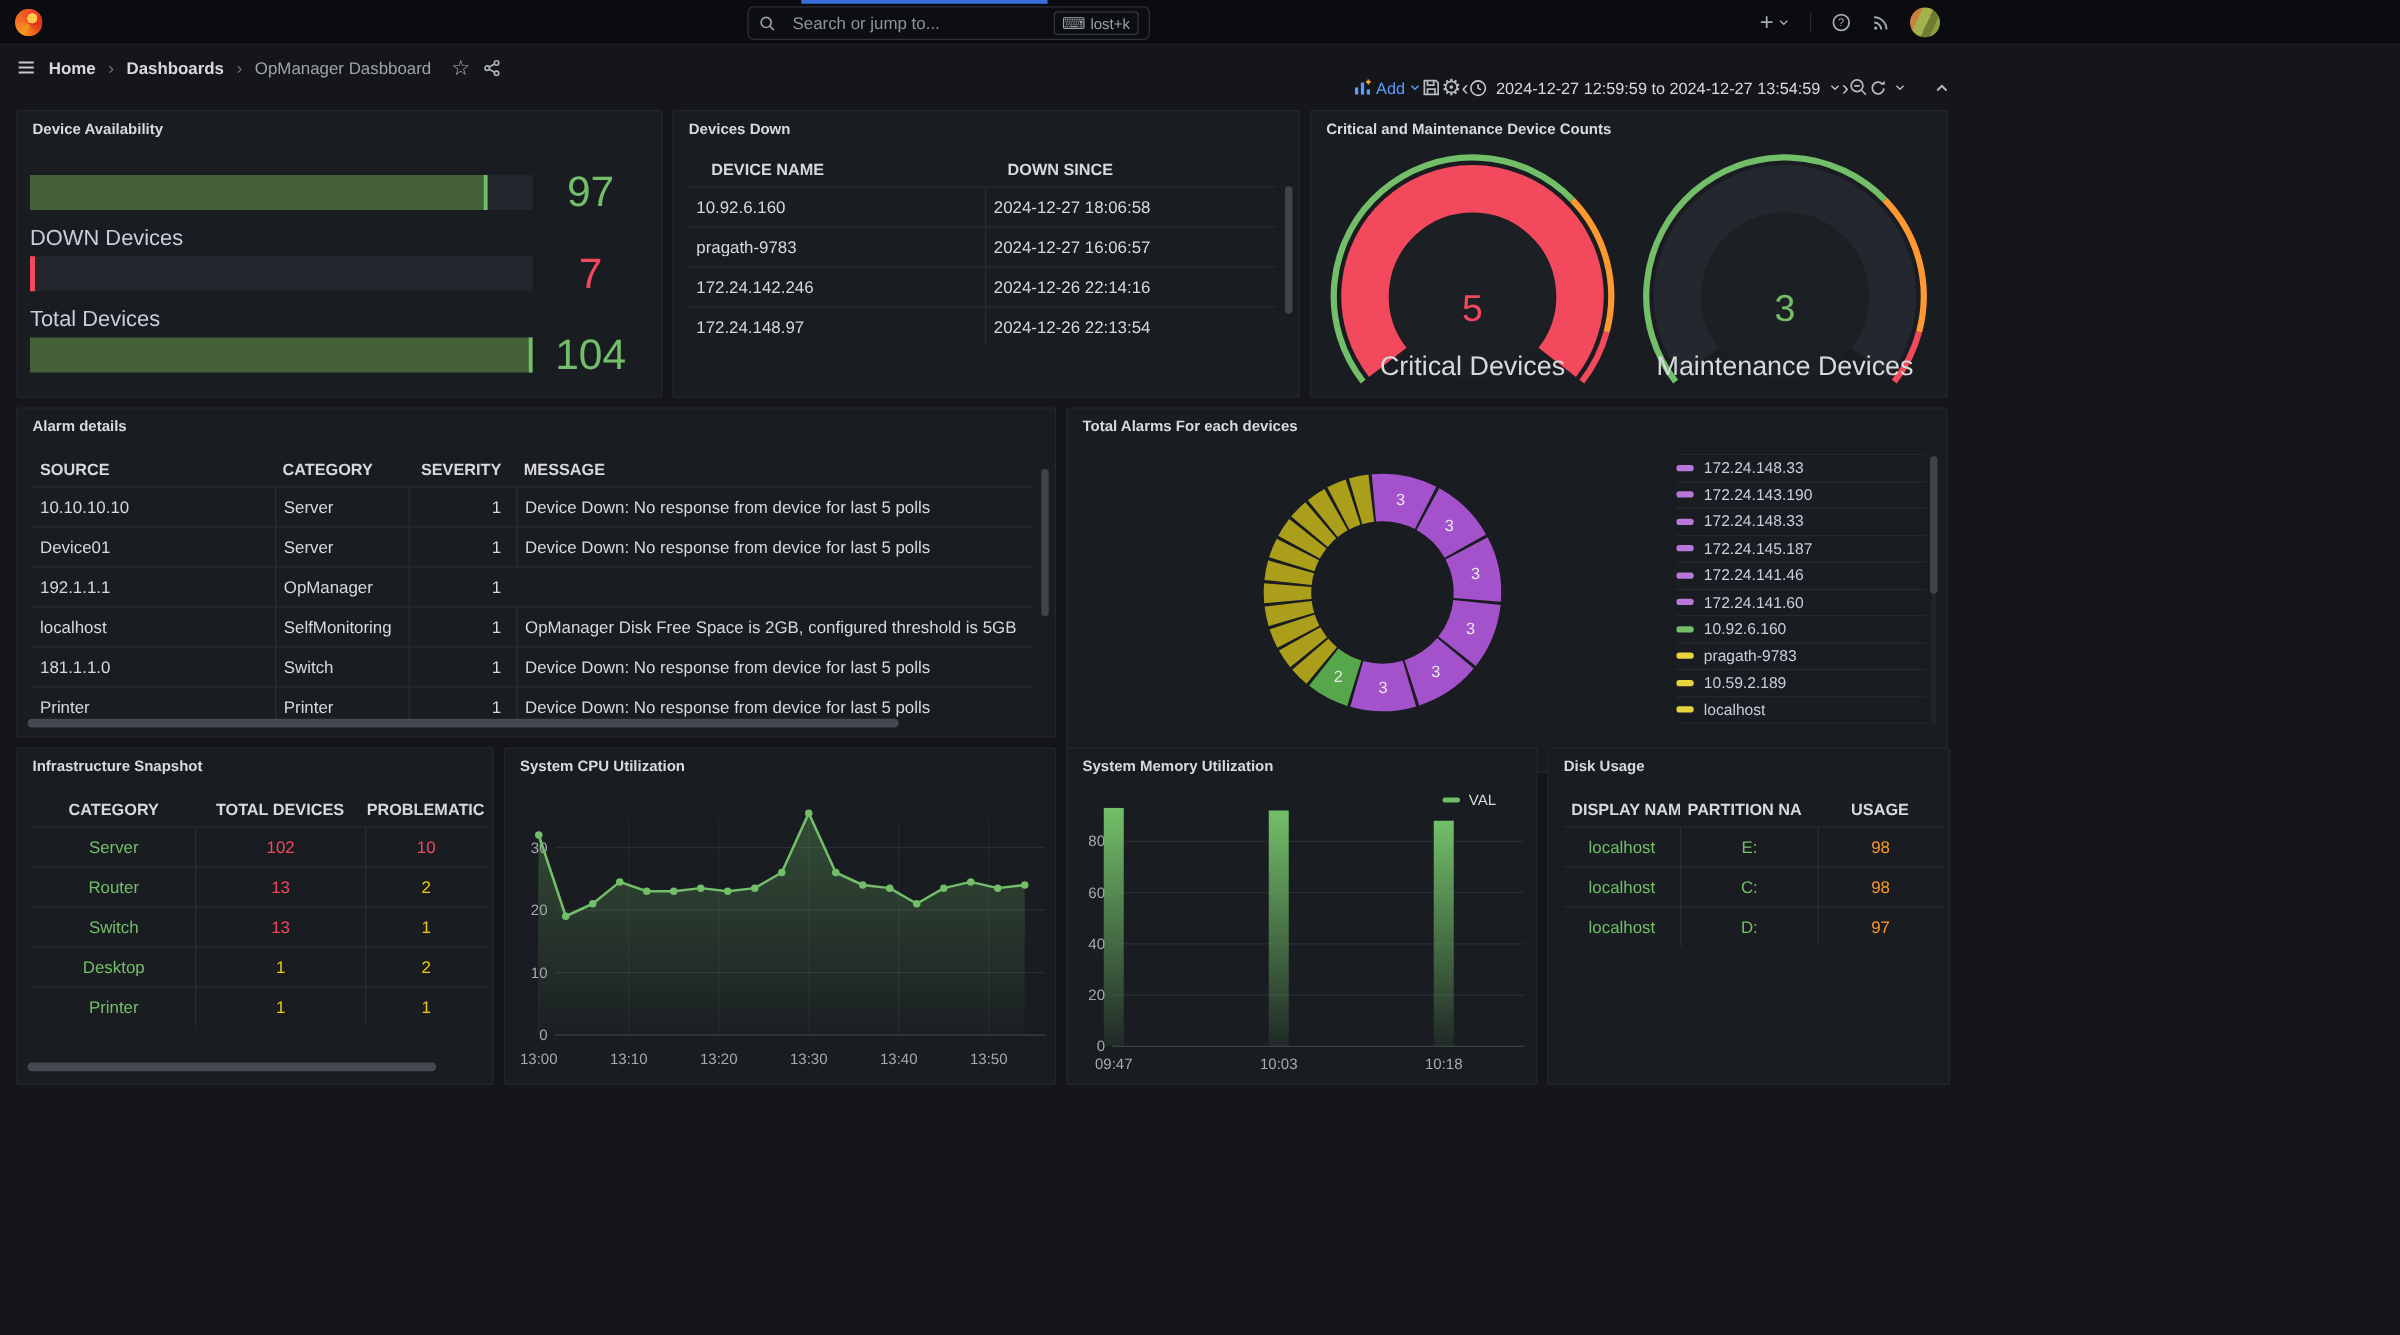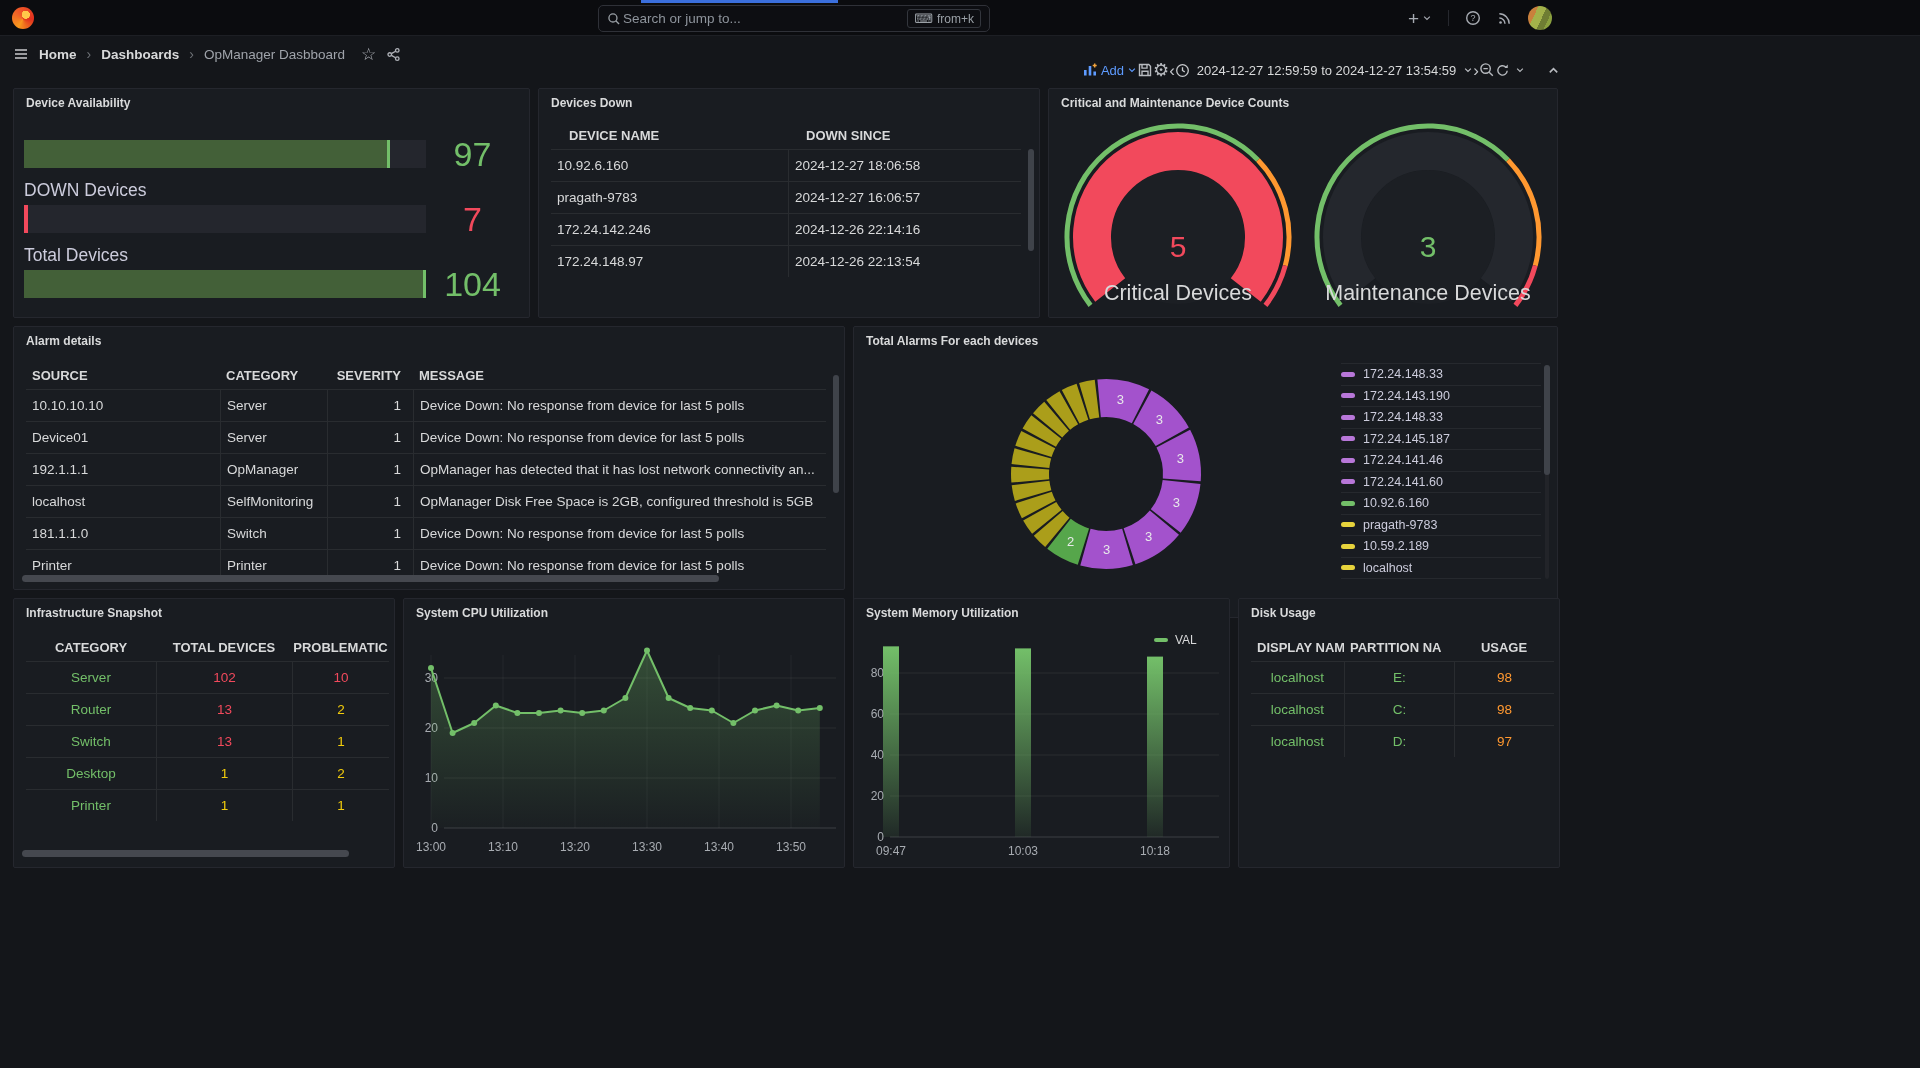--- a/index.html
+++ b/index.html
@@ -6,22 +6,22 @@
   html,body { background:#0b0c0f; }
   body { font-family:"Liberation Sans", sans-serif; }
   .screen { position:relative; width:1920px; height:1068px; background:#14161a; overflow:hidden; }
 
   
   .topnav { position:absolute; left:0; top:0; width:1920px; height:36px; background:#0b0c0f; border-bottom:1px solid #1d1f24; z-index:5; }
   .logo { position:absolute; left:12px; top:7px; width:22px; height:22px; border-radius:50%;
           background: radial-gradient(circle at 63% 35%, #ffc84a 0 20%, rgba(0,0,0,0) 21%),
                       conic-gradient(from 210deg at 50% 55%, #f8981d, #f05a28, #e1301e, #f8981d); cursor:pointer; }
   .bluebar { position:absolute; left:641px; top:0; width:197px; height:3px; background:#3b6fdd; }
-  .search { position:absolute; left:598px; top:5px; width:392px; height:27px; background:#0d0e12;
-            border:1px solid #2f3138; border-radius:5px; display:flex; align-items:center; padding:11px 8px; gap:2px; }
+  .search { position:absolute; left:598px; top:5px; width:322px; height:27px; background:#0d0e12;
+            border:1px solid #2f3138; border-radius:5px; display:flex; align-items:center; padding:11px 8px; gap:13px; }
   .search input { flex:1; background:transparent; border:0; outline:none; color:#c7c9cc; font-size:13.5px; font-family:inherit; }
   .search input::placeholder { color:#8e949c; }
   .kbd { display:flex; align-items:center; gap:4px; border:1px solid #33363d; border-radius:3px; padding:1px 6px; color:#9aa0a6; font-size:12px; }
   .tn-right { position:absolute; right:368px; top:0; height:36px; display:flex; align-items:center; gap:16px; color:#a6aab1; }
   .icnbtn { display:flex; align-items:center; gap:3px; cursor:pointer; color:#a6aab1; }
   .vdiv { width:1px; height:16px; background:#26282e; }
   .avatar { width:24px; height:24px; border-radius:50%;
             background: linear-gradient(115deg,#c9803c 0 30%, #a3b24a 30% 55%, #6f7d33 55% 75%, #8aa03e 75%); cursor:pointer; }
 
   
@@ -88,21 +88,21 @@
     <div class="logo"></div>
     <div class="bluebar"></div>
     <div class="search">
       <svg width="14" height="14" viewBox="0 0 16 16">
           <circle cx="6.8" cy="6.8" r="4.6" fill="none" stroke="#9aa0a6" stroke-width="1.5"></circle>
           <path d="M10.3 10.3l3.5 3.5" stroke="#9aa0a6" stroke-width="1.5"></path>
         </svg>
       <input type="text" placeholder="Search or jump to..." style="">
       <span class="kbd">
           <span style="font-size:13px;">⌨</span>
-          <span>from+k</span>
+          <span>lost+k</span>
         </span>
     </div>
     <div class="tn-right">
       <span class="icnbtn">
         <span style="font-size:19px;line-height:1;">+</span>
         <svg width="10" height="10" viewBox="0 0 14 14">
             <path d="M3 5l4 4 4-4" fill="none" stroke="#a6aab1" stroke-width="1.6"></path>
           </svg>
       </span>
       <span class="vdiv"></span>
@@ -286,21 +286,20 @@
         <div class="g-row" style="grid-template-columns: 194px 107px 86px 1fr;">
           <div>Device01</div>
           <div>Server</div>
           <div class="ral">1</div>
           <div>Device Down: No response from device for last 5 polls</div>
         </div>
         <div class="g-row" style="grid-template-columns: 194px 107px 86px 1fr;">
           <div>192.1.1.1</div>
           <div>OpManager</div>
           <div class="ral">1</div>
-          <div>OpManager has detected that it has lost network connectivity an...</div>
         </div>
         <div class="g-row" style="grid-template-columns: 194px 107px 86px 1fr;">
           <div>localhost</div>
           <div>SelfMonitoring</div>
           <div class="ral">1</div>
           <div>OpManager Disk Free Space is 2GB, configured threshold is 5GB</div>
         </div>
         <div class="g-row" style="grid-template-columns: 194px 107px 86px 1fr;">
           <div>181.1.1.0</div>
           <div>Switch</div>

